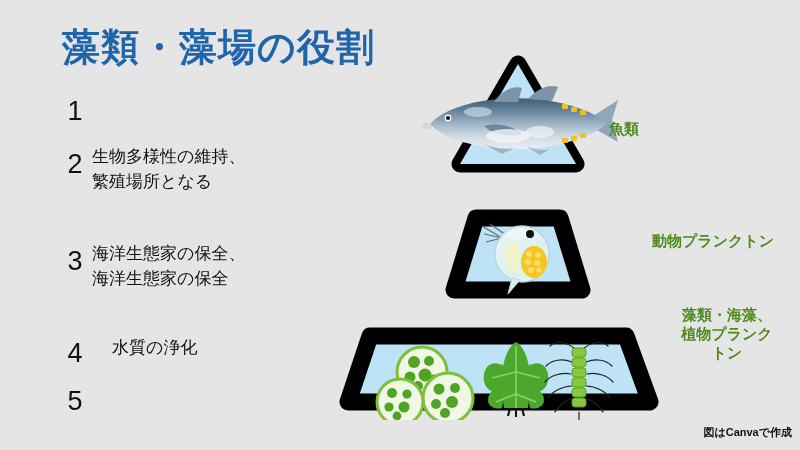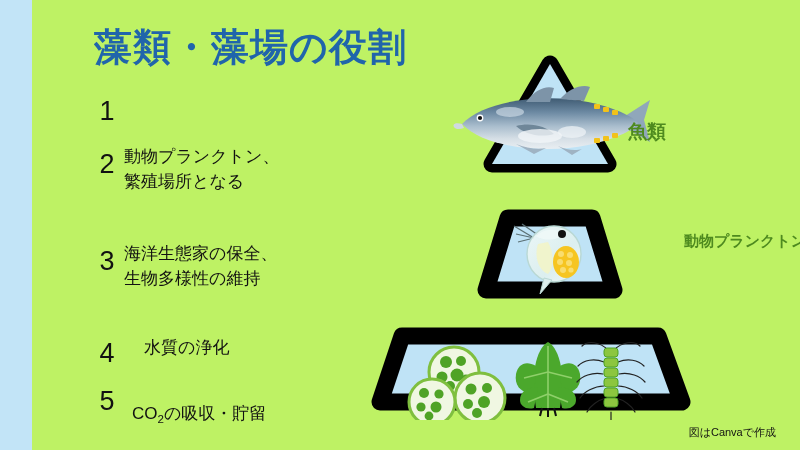--- a/index.html
+++ b/index.html
@@ -11,22 +11,21 @@
     height: 450px;
     background: #c2e4f7;
     font-family: "Liberation Sans", "DejaVu Sans", sans-serif;
     overflow: hidden;
     position: relative;
   }
 
   #slide {
     position: absolute;
     inset: 0;
-    background: #bef264;
-    margin-left: 32px;
+    background: #e5e5e5;
   }
 
   
   #title {
     position: absolute;
     left: 62px;
     top: 27px;
     font-size: 38px;
     font-weight: bold;
     color: #2065ab;
@@ -92,76 +91,73 @@
   }
   #pyramid svg { display: block; }
 
   
   .tier-label {
     position: absolute;
     color: #4e8a1f;
     font-weight: bold;
     line-height: 1.25;
   }
-  #label-fish   { left: 596px; top: 120px; font-size: 19px; white-space: nowrap; }
+  #label-fish   { left: 609px; top: 120px; font-size: 15px; white-space: nowrap; }
   #label-zoo    { left: 628px; top: 232px; font-size: 15px; white-space: nowrap; padding-left: 24px; }
   #label-algae  { left: 672px; top: 306px; font-size: 15px; width: 110px; text-align: center; }
 
   
   #credit {
     position: absolute;
-    right: 24px;
+    right: 8px;
     bottom: 10px;
     font-size: 11px;
-    font-weight: normal;
+    font-weight: bold;
     color: #111;
     white-space: nowrap;
   }
 </style>
 </head>
 <body>
 
 <div id="slide">
 
   <div id="title">藻類・藻場の役割</div>
 
   <div id="list">
 
     <div class="item" id="item-1">
       <div class="item-num">1</div>
     </div>
 
     <div class="item" id="item-2">
       <div class="item-num">2</div>
       <div class="item-lines">
-        <div class="ln">動物プランクトン、</div>
+        <div class="ln">生物多様性の維持、</div>
         <div class="ln l2">繁殖場所となる</div>
       </div>
     </div>
 
     <div class="item" id="item-3">
       <div class="item-num">3</div>
       <div class="item-lines">
         <div class="ln">海洋生態家の保全、</div>
-        <div class="ln l2">生物多様性の維持</div>
+        <div class="ln l2">海洋生態家の保全</div>
       </div>
     </div>
 
     <div class="item" id="item-4">
       <div class="item-num">4</div>
       <div class="item-lines">
         <div class="ln c">水質の浄化</div>
       </div>
     </div>
 
     <div class="item" id="item-5">
       <div class="item-num">5</div>
-      <div class="item-lines">
-        <div class="ln"><span>CO</span><sub>2</sub><span>の吸収・貯留</span></div>
-      </div>
     </div>
 
   </div>
 
   <div id="pyramid">
     <svg width="340" height="370" viewBox="0 0 340 370" xmlns="http://www.w3.org/2000/svg">
 
       <defs>
         <linearGradient id="tunaBody" x1="0" y1="0" x2="0" y2="1">
           <stop offset="0%" stop-color="#3f5b73"></stop>
@@ -333,16 +329,21 @@
         </g>
       </g>
 
     </svg>
   </div>
 
   <div class="tier-label" id="label-fish">魚類</div>
 
   <div class="tier-label" id="label-zoo">動物プランクトン</div>
 
+  <div class="tier-label" id="label-algae">
+    <div>藻類・海藻、</div>
+    <div>植物プランク</div>
+    <div>トン</div>
+  </div>
 
   <div id="credit">図はCanvaで作成</div>
 
 </div>
 
 </body></html>

